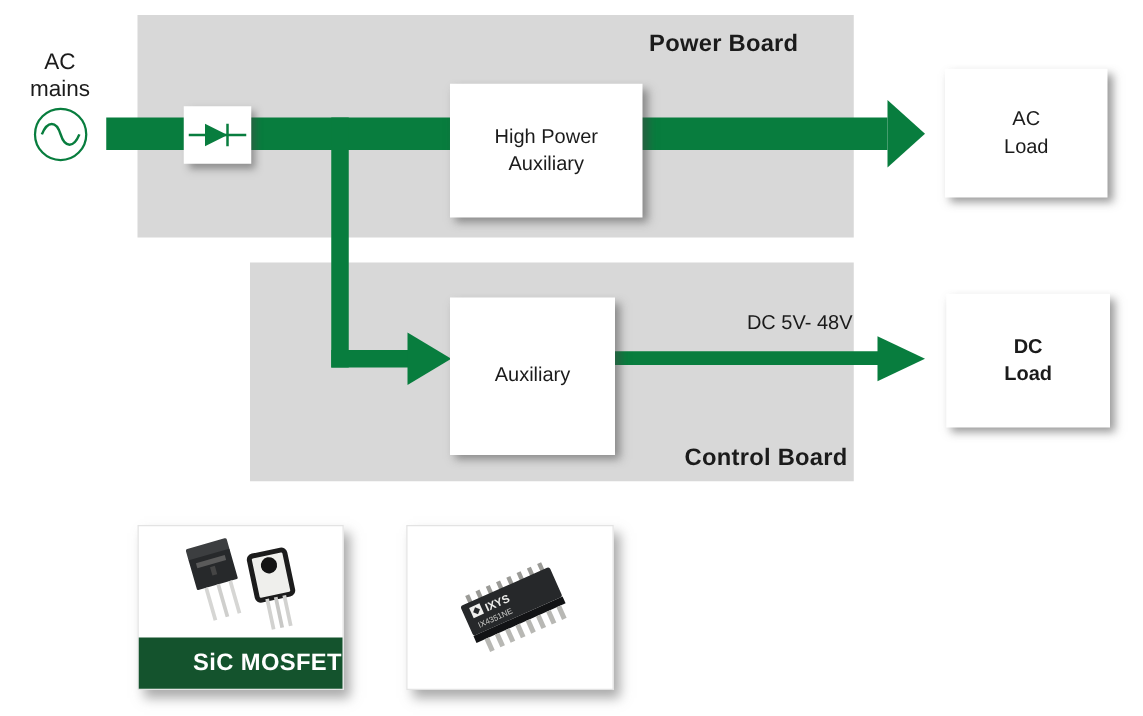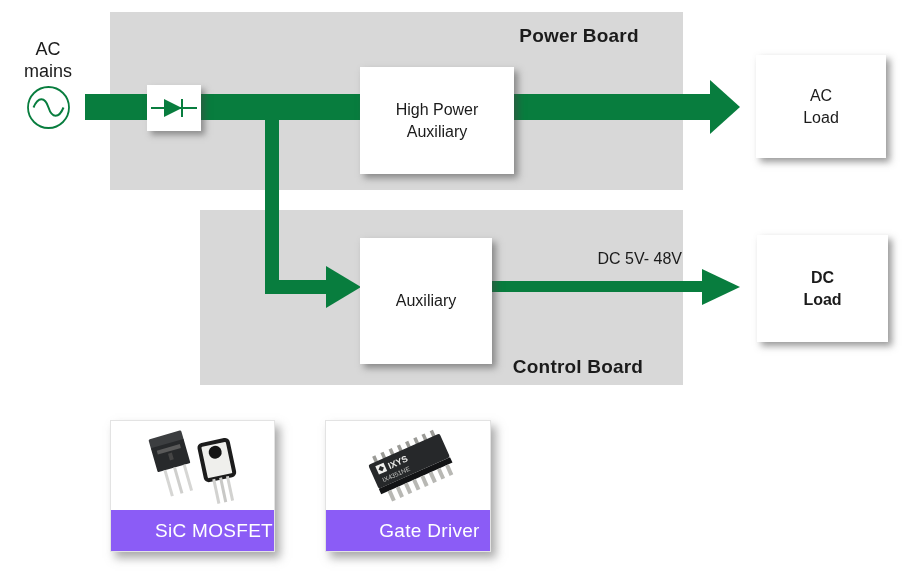--- a/index.html
+++ b/index.html
@@ -29,33 +29,33 @@
                    font-size:18px; line-height:22px; }
   .ac-source-svg { position:absolute; left:26px; top:85px; }
 
   
   .dc-out-label { position:absolute; left:520px; top:250px; width:162px; text-align:right; font-size:16px; }
 
   
   .card { position:absolute; width:163px; height:130px; background:#fff; border:1px solid #e3e3e3;
           box-shadow:5px 6px 9px rgba(100,100,100,.55); display:flex; flex-direction:column; }
   .card-img { flex:1; display:flex; align-items:center; justify-content:center; overflow:hidden; }
-  .card-bar { height:41px; background:#8b5cf6; color:#fff; font-weight:400; font-size:19px;
+  .card-bar { height:41px; background:#14532d; color:#fff; font-weight:700; font-size:19px;
               display:flex; align-items:center; justify-content:center; letter-spacing:.3px;padding-left:43px; }
 </style>
 </head>
 <body>
 
 <div class="canvas">
 
   <div class="board" style="left:110px; top:12px; width:573px; height:178px;"></div>
   <div class="board" style="left:200px; top:210px; width:483px; height:175px;"></div>
 
   <div class="board-label" style="left:479px; top:25px;">Power Board</div>
-  <div class="board-label" style="left:478px; top:356px;">Control Board</div>
+  <div class="board-label" style="left:478px; top:356px;text-align:right;">Control Board</div>
 
   <div class="shaft" style="left:85px; top:94px; width:625px; height:26px;"></div>
   <div class="arrowhead ah-main" style="left:710px; top:80px;"></div>
 
   <div class="shaft" style="left:265px; top:94px; width:14px; height:200px;"></div>
   <div class="shaft" style="left:265px; top:280px; width:62px; height:14px;"></div>
   <div class="arrowhead ah-branch" style="left:326px; top:266px;"></div>
 
   <div class="shaft" style="left:492px; top:281px; width:212px; height:11px;"></div>
   <div class="arrowhead ah-dc" style="left:702px; top:269px;"></div>
@@ -156,17 +156,16 @@
 
           <g>
             <rect x="51" y="31" width="9" height="9" fill="#f0f0ee"></rect>
             <rect x="53.4" y="33.4" width="4.2" height="4.2" fill="#26282a" transform="rotate(45 55.5 35.5)"></rect>
           </g>
           <text x="63" y="39.5" font-size="9" font-weight="bold" fill="#ededeb" font-family="Liberation Sans, sans-serif">IXYS</text>
           <text x="52" y="49" font-size="6.5" fill="#c9c9c7" font-family="Liberation Sans, sans-serif">IX4351NE</text>
         </g>
       </svg>
     </div>
-    <div class="card-bar">Gate Driver</div>
   </div>
 
 
 </div>
 
 </body></html>

